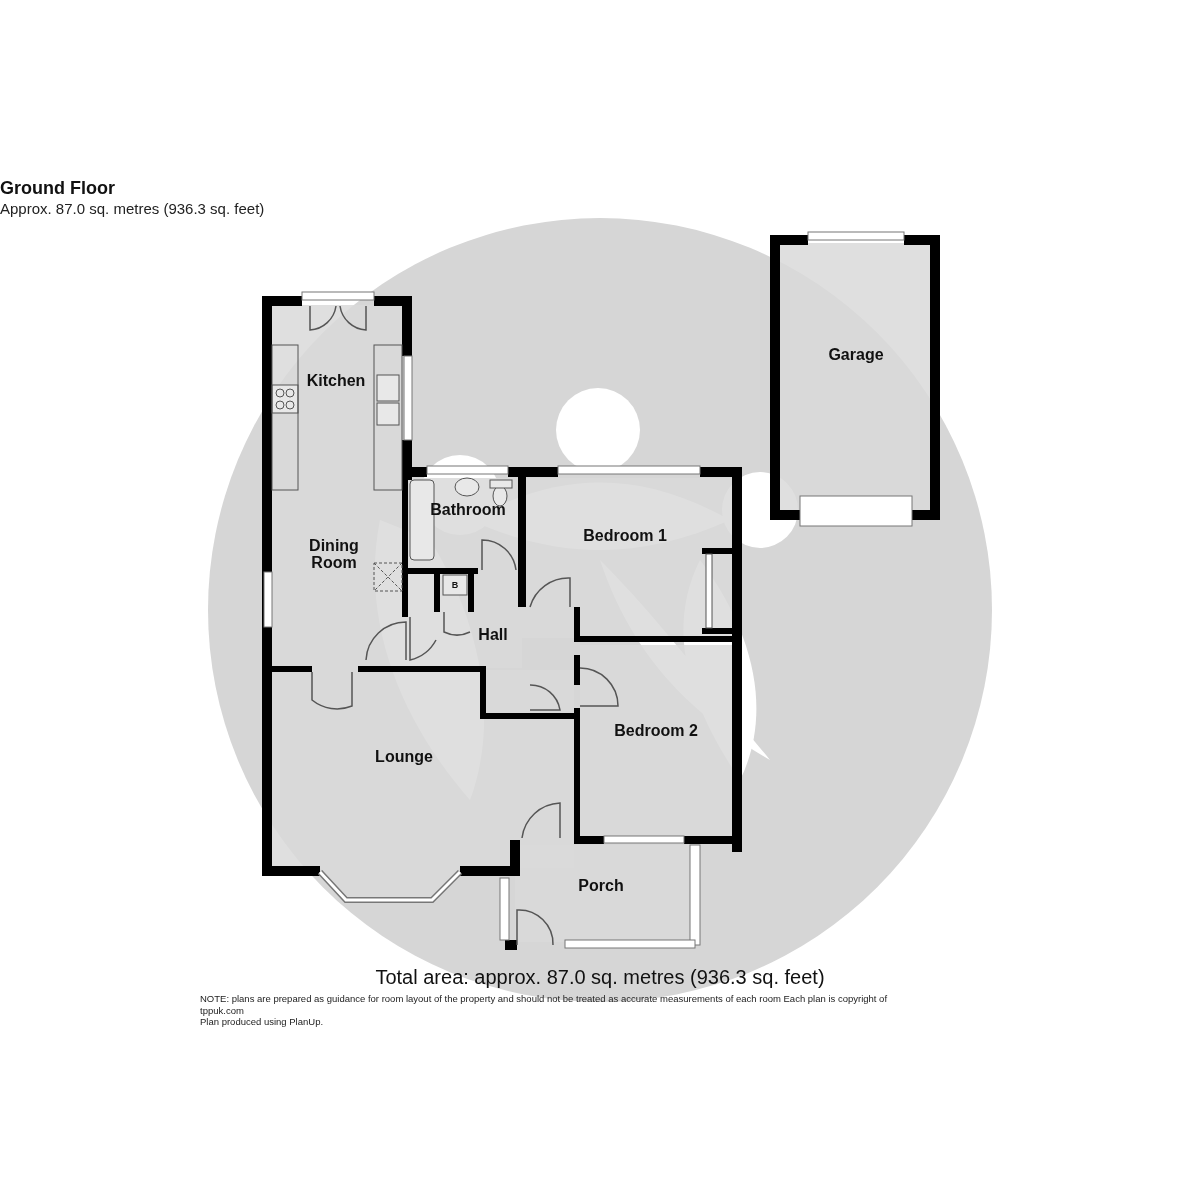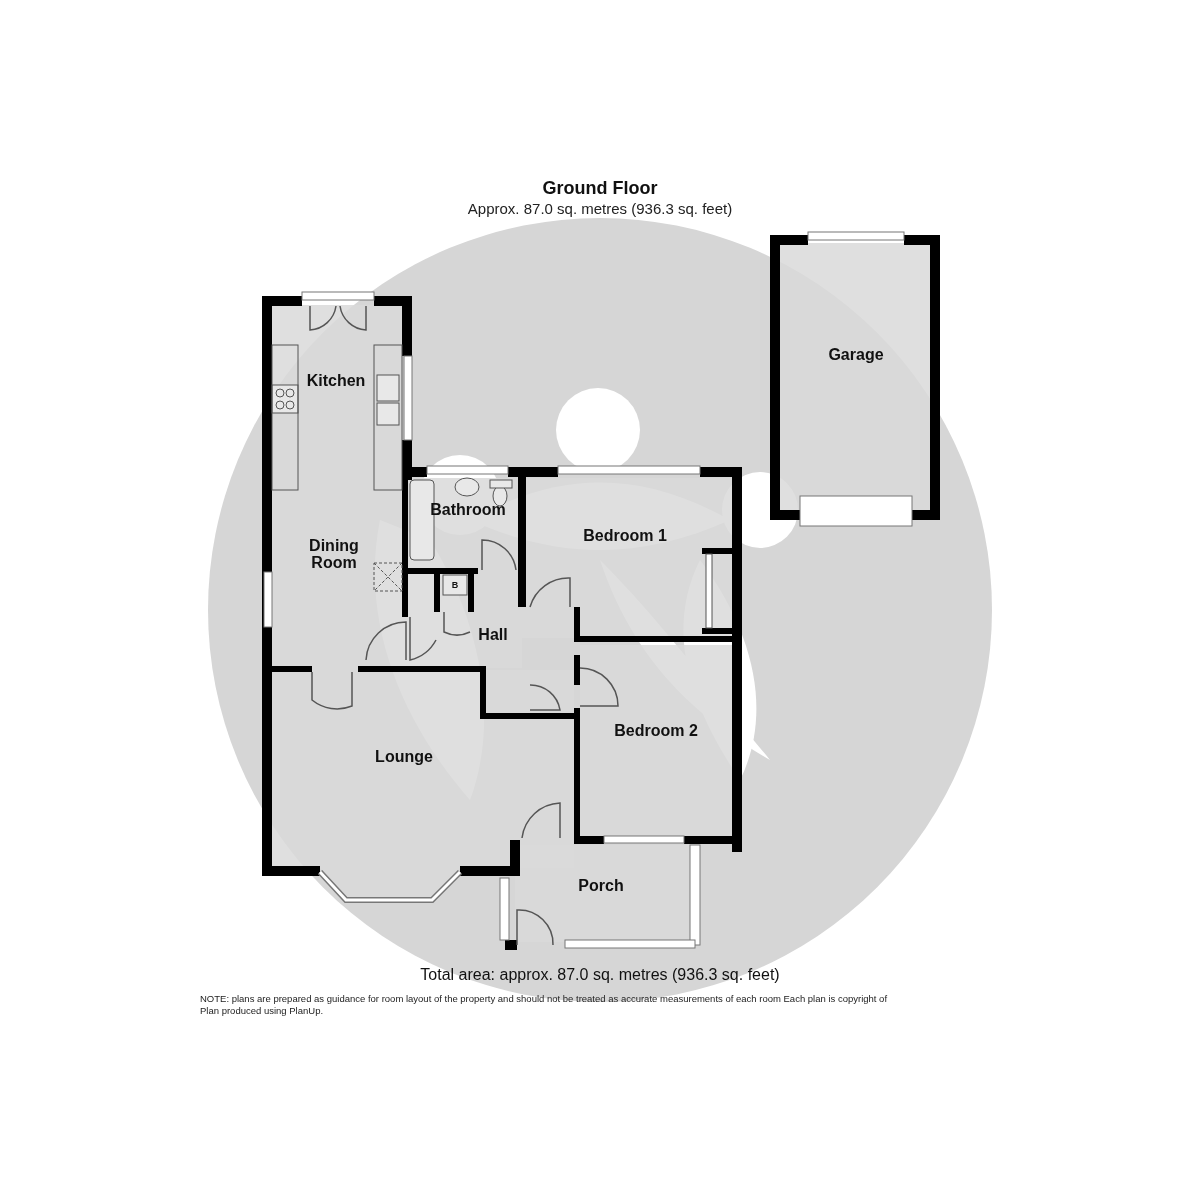--- a/index.html
+++ b/index.html
@@ -1,22 +1,22 @@
 <!DOCTYPE html>
 <html><head>
 <meta charset="utf-8">
 <style>
   html, body { margin: 0; padding: 0; background: #ffffff; }
   body { width: 1200px; height: 1200px; position: relative; overflow: hidden;
          font-family: "Liberation Sans", sans-serif; }
-  .header { position: absolute; left: 0; width: 1200px; text-align: center; }
+  .header { position: absolute; left: 0; width: 1200px; text-align: left; }
   .title { top: 178px; font-size: 18px; font-weight: bold; color: #111; }
   .subtitle { top: 200px; font-size: 15px; color: #222; }
   .total { position: absolute; top: 966px; left: 0; width: 1200px; text-align: center;
-           font-size: 16px; color: #111; }
+           font-size: 20px; color: #111; }
   .note { position: absolute; top: 993px; left: 200px; width: 800px; 
           font-size: 9.5px; line-height: 11.5px; color: #222; }
   svg.plan { position: absolute; left: 0; top: 0; }
   .room-label { font-family: "Liberation Sans", sans-serif; font-weight: bold; font-size: 16px; fill: #111; }
   .b-label { font-family: "Liberation Sans", sans-serif; font-weight: bold; font-size: 9px; fill: #111; }
 </style>
 </head>
 <body>
 
 <div class="header title">Ground Floor</div>
@@ -158,14 +158,15 @@
   <text class="room-label" x="656" y="736" text-anchor="middle">Bedroom 2</text>
   <text class="room-label" x="404" y="762" text-anchor="middle">Lounge</text>
   <text class="room-label" x="601" y="891" text-anchor="middle">Porch</text>
   <text class="room-label" x="856" y="360" text-anchor="middle">Garage</text>
   <text class="b-label" x="455" y="588" text-anchor="middle">B</text>
 </svg>
 
 <div class="total">Total area: approx. 87.0 sq. metres (936.3 sq. feet)</div>
 <div class="note">
   <div>NOTE: plans are prepared as guidance for room layout of the property and should not be treated as accurate measurements of each room Each plan is copyright of</div>
+  <div>tppuk.com</div>
   <div>Plan produced using PlanUp.</div>
 </div>
 
 </body></html>

